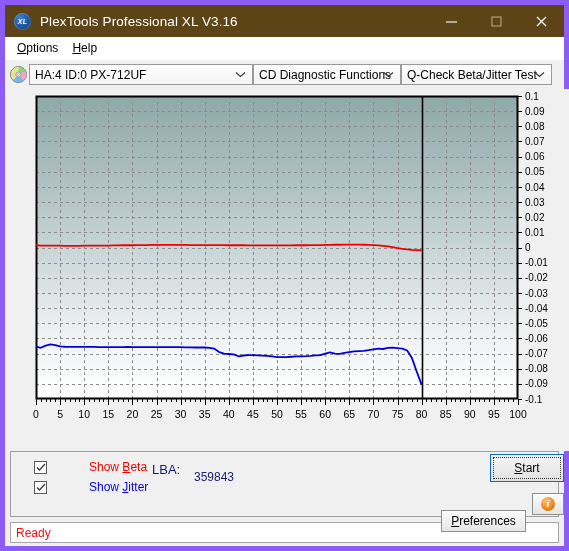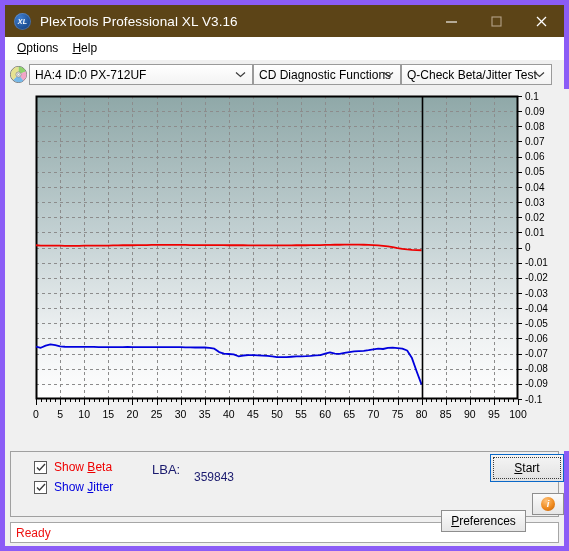--- a/index.html
+++ b/index.html
@@ -160,21 +160,21 @@
   .chk-jitter{ left: 23px; top: 28px; }
   .checkbox {
     width: 13px; height: 13px;
     box-sizing: border-box;
     border: 1px solid #5a5a5a;
     background: #ffffff;
     margin-right: 7px;
     display: flex; align-items: center; justify-content: center;
   }
   .checkbox svg polyline { stroke: #3a3a3a; fill: none; stroke-width: 1.3; }
-  .chk-label { font-size: 12px; white-space: nowrap; }
+  .chk-label { font-size: 12px; white-space: nowrap; margin-left: 35px; }
   .chk-label.beta  { color: #ee0000; }
   .chk-label.jitter{ color: #0000dd; }
   .chk-label u { text-decoration: underline; }
 
   .lba-label {
     position: absolute; left: 141px; top: 10px;
     color: #1a1a6e; font-size: 13px;
   }
   .lba-value {
     position: absolute; left: 183px; top: 10px;

